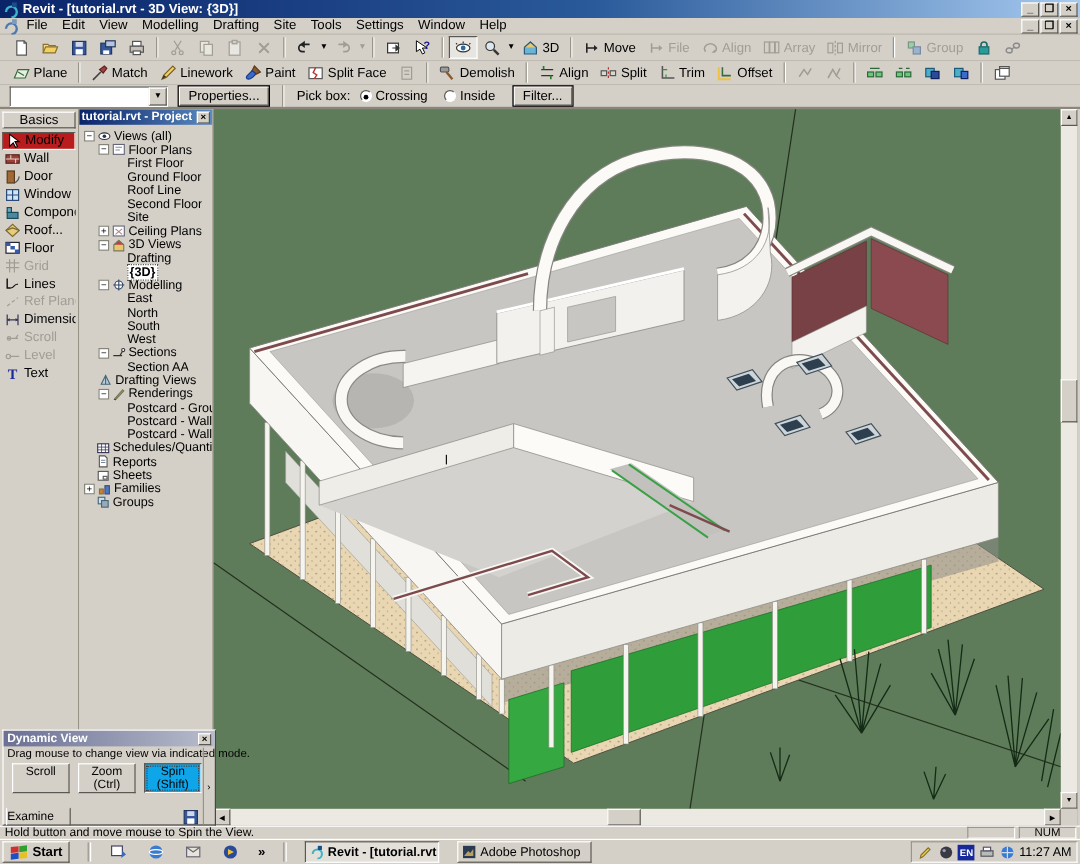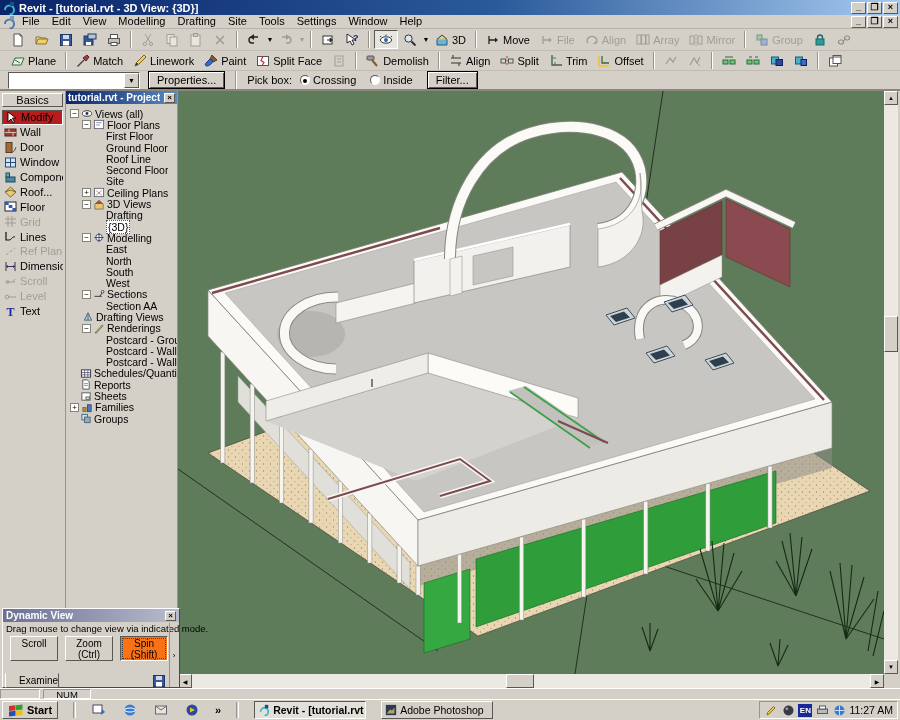--- a/index.html
+++ b/index.html
@@ -41,36 +41,36 @@
 .sic{width:13px;height:13px;flex:0 0 auto}
 
 #browser{left:66px;top:91px;width:112px;height:703px;background:#d4d0c8;border-right:1px solid #989488;overflow:hidden}
 #bhead{height:13px;background:linear-gradient(90deg,#0a246a,#5a8ac0);color:#fff;font-weight:bold;font-size:10px;display:flex;align-items:center;padding:0 2px;white-space:nowrap;overflow:hidden}
 #bhead .x{margin-left:auto;flex:0 0 auto}
 .trow{height:11.3px;display:flex;align-items:center;font-size:10.5px;white-space:nowrap;gap:2px}
 .trow .lab{overflow:hidden}
 .ind1{padding-left:4px}.ind2{padding-left:16px}.ind3{padding-left:40px}
 .exp{width:9px;height:9px;flex:0 0 auto;background:#fff;border:1px solid #848478;font-size:8px;line-height:7px;text-align:center;color:#000}
 .tic{width:12px;height:11px;flex:0 0 auto}
-.trow.sel .lab{background:#ffffff;border:1px dotted #5a5a52;font-weight:normal;padding:0 1px}
+.trow.sel .lab{background:#ffffff;border:1px dotted #5a5a52;font-weight:bold;padding:0 1px}
 
 #canvas{left:178px;top:91px;width:720px;height:597px;background:#5e7c59}
 #csvg{position:absolute;left:0;top:0}
 .sb{position:absolute;background:#ece9e2}
 .sbtn{position:absolute;width:14px;height:14px;background:#d4d0c8;border:1px solid;border-color:#fff #5a5852 #5a5852 #fff;font-size:6px;display:flex;align-items:center;justify-content:center;color:#000}
 .sthumb{position:absolute;background:#d4d0c8;border:1px solid;border-color:#fff #5a5852 #5a5852 #fff}
 #redge{left:898px;top:91px;width:2px;height:597px;background:#d4d0c8}
 
 #dview{left:2px;top:608px;width:178px;height:80px;background:#d4d0c8;border:1px solid;border-color:#fff #4a4842 #4a4842 #fff;z-index:9}
 #dvtitle{height:13px;background:linear-gradient(90deg,#6b7094,#b8bccc);color:#fff;font-weight:bold;font-size:10px;display:flex;align-items:center;padding:0 3px}
 #dvtitle .x{margin-left:auto}
 #dview .ln{font-size:9.5px;padding:1px 3px;white-space:nowrap}
 .dvbtn{position:absolute;width:48px;height:25px;background:#d4d0c8;border:1px solid;border-color:#fff #5a5852 #5a5852 #fff;text-align:center;font-size:10px;line-height:11px;padding-top:1px}
-.dvbtn.pressed{border-color:#5a5852 #fff #fff #5a5852;outline:1px dotted #444;outline-offset:-3px;background:#f97316}
-#dvtab{position:absolute;left:2px;top:64px;width:54px;height:15px;background:#d4d0c8;border:1px solid;border-color:#fff #5a5852 #5a5852 #fff;border-top-color:#d4d0c8;font-size:10px;display:flex;align-items:center;justify-content:flex-end}
+.dvbtn.pressed{border-color:#5a5852 #fff #fff #5a5852;outline:1px dotted #444;outline-offset:-3px;background:#0ea5e9}
+#dvtab{position:absolute;left:2px;top:64px;width:54px;height:15px;background:#d4d0c8;border:1px solid;border-color:#fff #5a5852 #5a5852 #fff;border-top-color:#d4d0c8;font-size:10px;display:flex;align-items:center;justify-content:flex-start}
 #dvsave{position:absolute;left:148px;top:65px;width:16px;height:14px}
 #dvstrip{position:absolute;right:1px;top:14px;width:9px;height:64px;border-left:1px solid #989488;display:flex;align-items:center;justify-content:center;font-size:8px}
 
 #statusbar{left:0;top:688px;width:900px;height:11px;background:#d4d0c8;border-top:1px solid #fff;display:flex;align-items:center;font-size:10px}
 #statusbar .txt{padding-left:4px;flex:1;white-space:nowrap}
 .scell{height:10px;border:1px solid;border-color:#9a968c #fff #fff #9a968c;margin-right:3px;display:flex;align-items:center;justify-content:center;font-size:9.5px;padding:0 6px}
 
 #taskbar{left:0;top:699px;width:900px;height:21px;background:#d4d0c8;border-top:1px solid #fff;display:flex;align-items:center;padding:0 2px;gap:15px}
 #startbtn{height:18px;background:#d4d0c8;border:1px solid;border-color:#fff #5a5852 #5a5852 #fff;display:flex;align-items:center;padding:0 5px;gap:3px;font-weight:bold;font-size:11px}
 .qdiv{width:3px;height:16px;border-left:1px solid #9a968c;border-right:1px solid #fff}
@@ -824,20 +824,21 @@
     </div>
   <svg id="dvsave" viewBox="0 0 14 14">
       <rect x="1.5" y="1.5" width="11" height="11" fill="#38589c" stroke="#203860"></rect>
       <rect x="4" y="2" width="6" height="4" fill="#cfd8ea"></rect>
       <rect x="4" y="8" width="6" height="4.5" fill="#fff"></rect>
     </svg>
   <div id="dvstrip">›</div>
 </div>
 
 <div id="statusbar" class="abs">
+  <span class="txt">Hold button and move mouse to Spin the View.</span>
   <span class="scell" style="width:40px"></span>
   <span class="scell" style="width:48px">NUM</span>
 </div>
 
 <div id="taskbar" class="abs">
   <div id="startbtn">
     <svg width="16" height="14" viewBox="0 0 16 14">
         <g transform="skewY(-6)">
           <rect x="1" y="3" width="6.5" height="5" fill="#d03030"></rect>
           <rect x="8" y="3" width="6.5" height="5" fill="#30a030"></rect>

